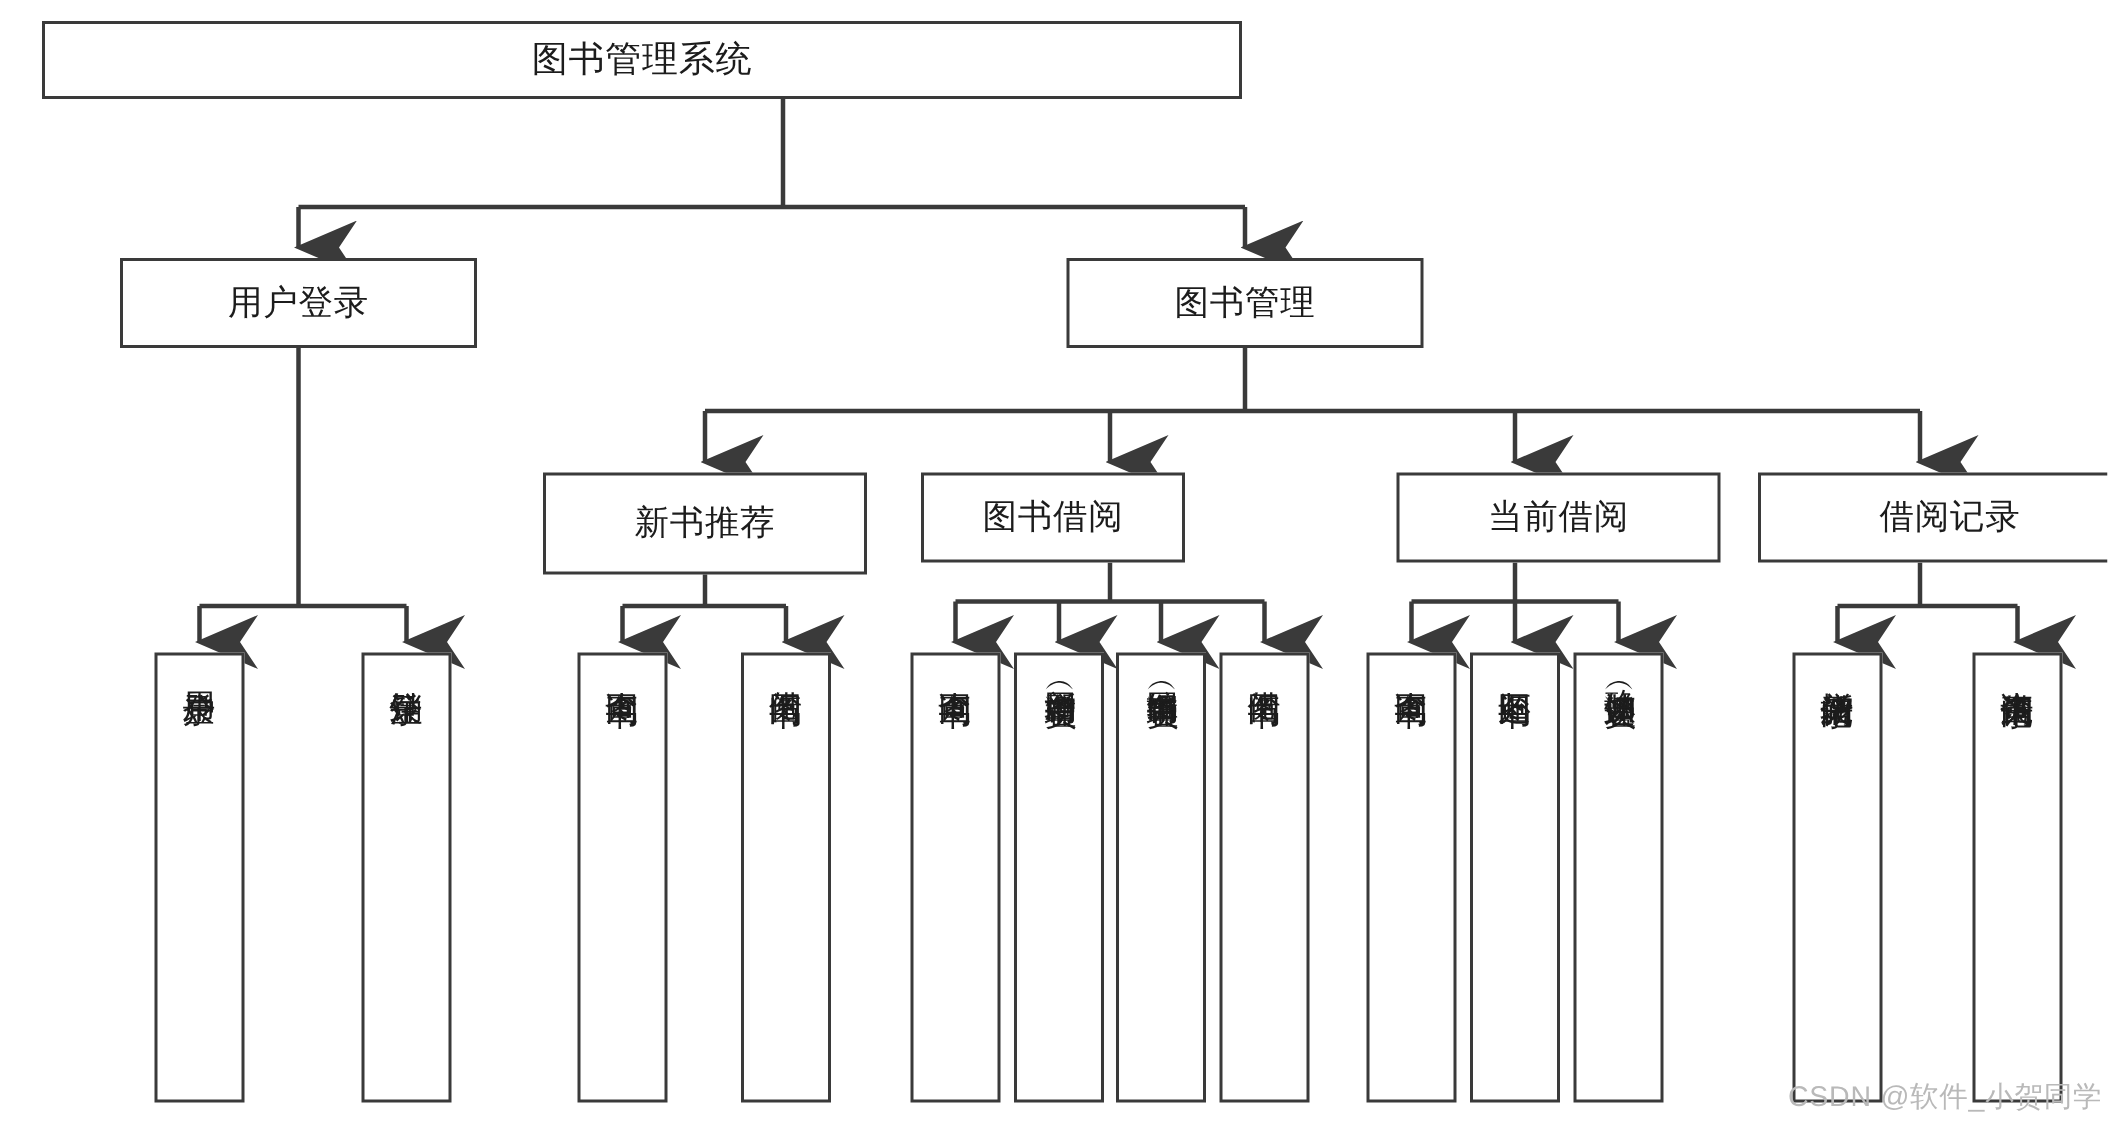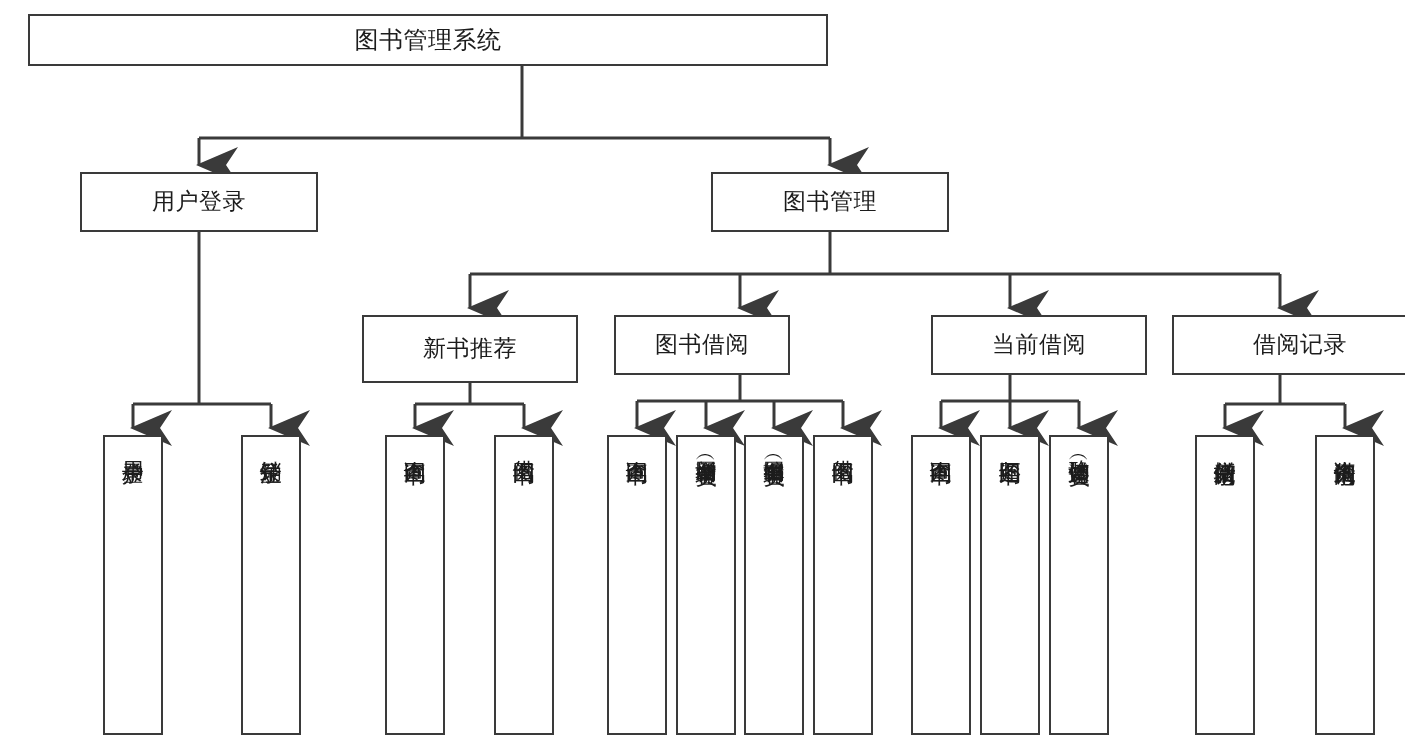--- a/index.html
+++ b/index.html
@@ -192,14 +192,15 @@
     <span class="label">确认归还（管理员）</span>
   </div>
 
   <div class="node vert" style="left:1195px; top:435px; width:60px; height:300px;">
     <span class="label">新增借阅记录</span>
   </div>
   <div class="node vert" style="left:1315px; top:435px; width:60px; height:300px;">
     <span class="label">查询借阅记录</span>
   </div>
 
+  <div class="watermark" style="left:1192px; top:718px;">CSDN @软件_小贺同学</div>
 
 </div>
 
 </body></html>

